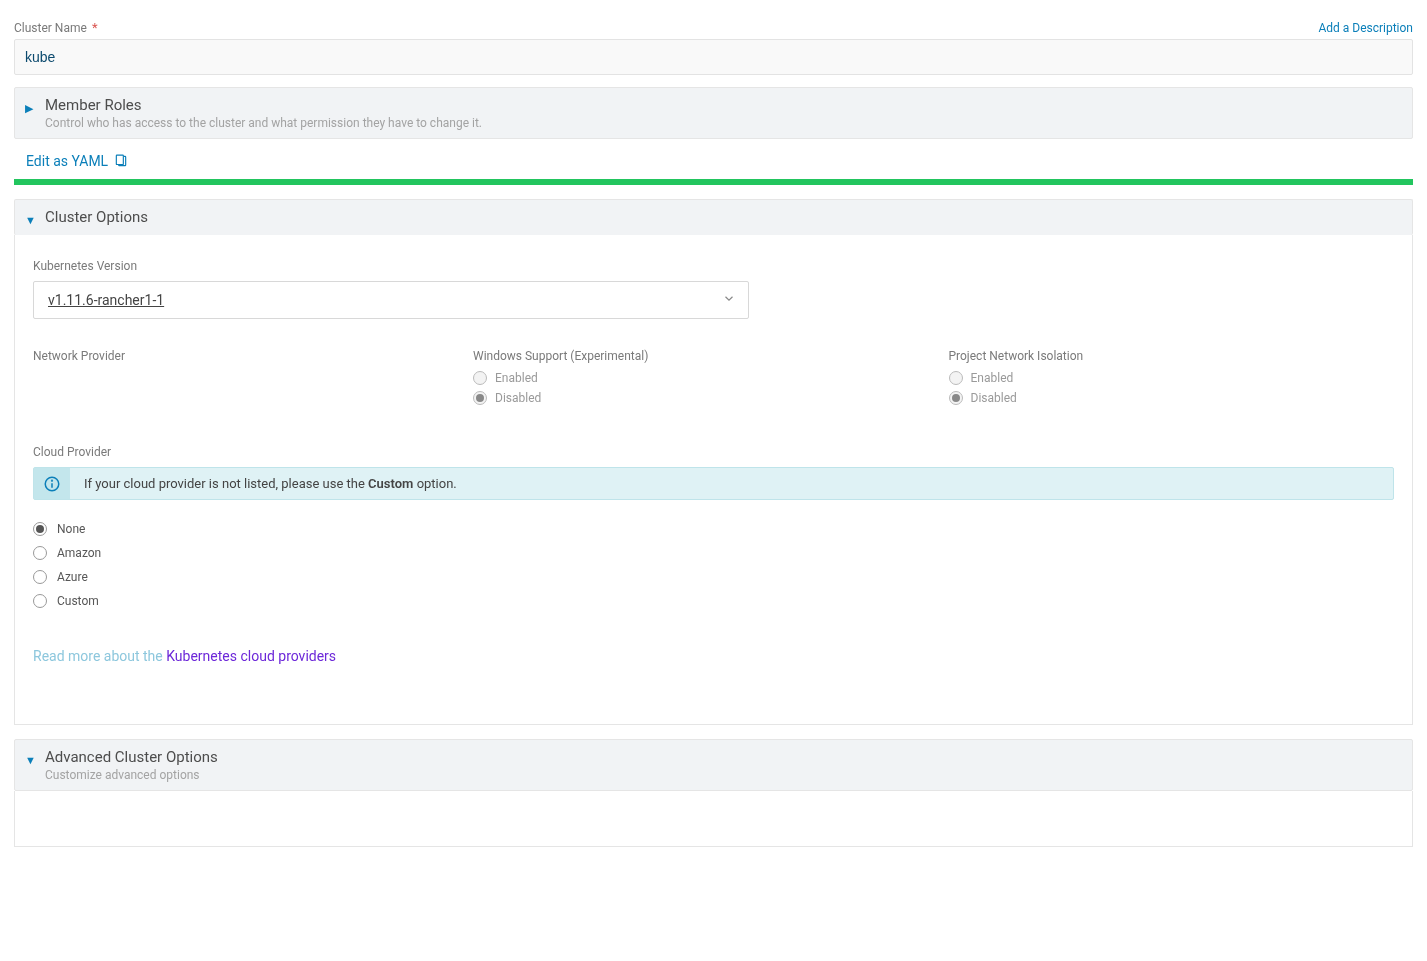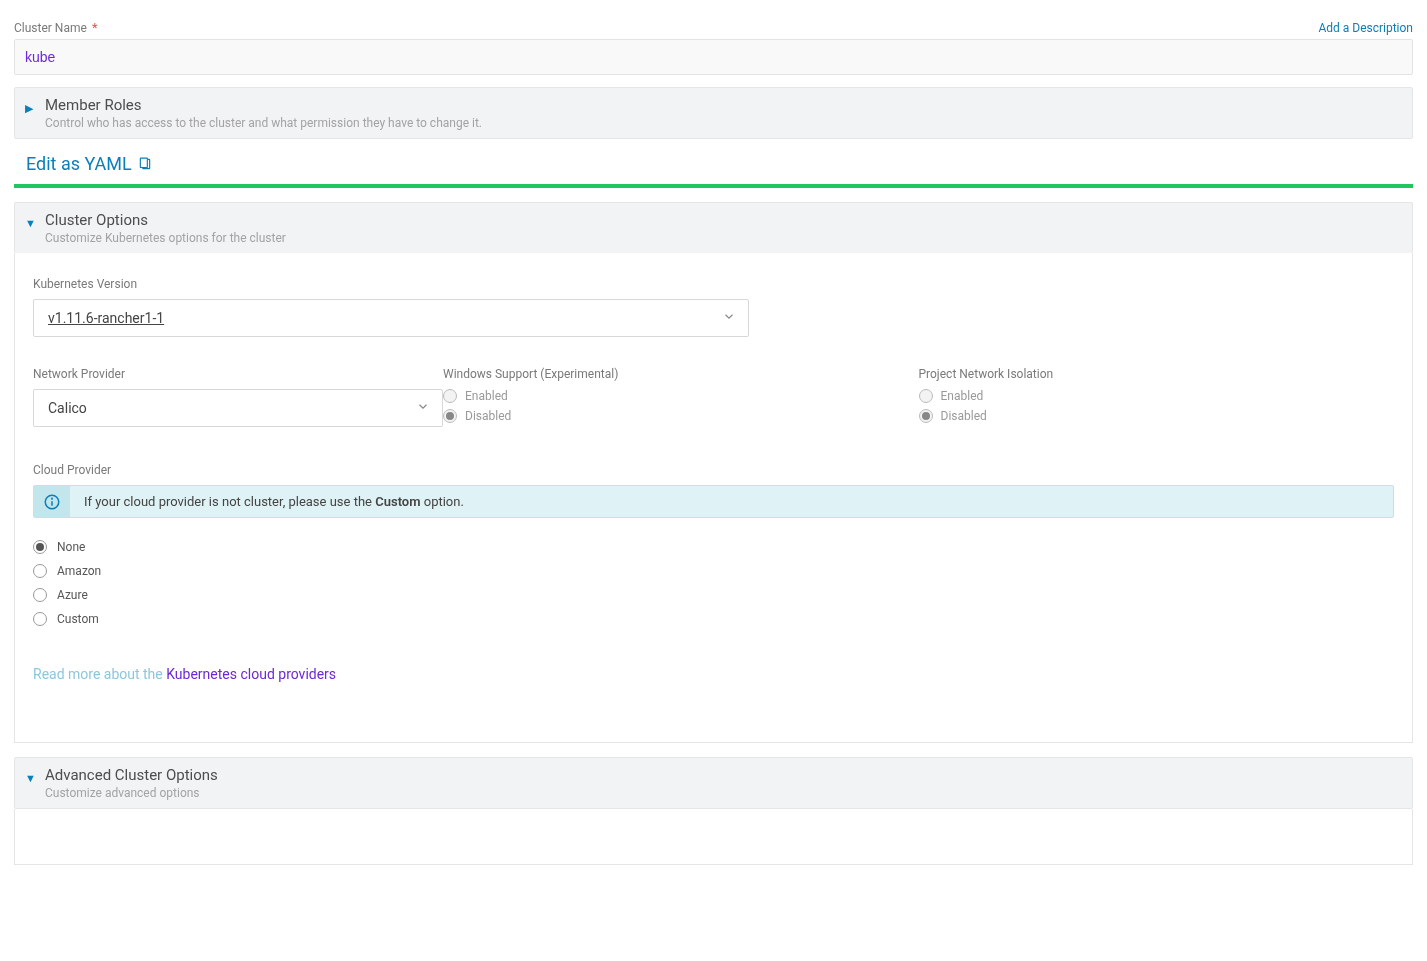--- a/index.html
+++ b/index.html
@@ -13,21 +13,21 @@
     .top-row { display: flex; justify-content: space-between; align-items: flex-end; margin-bottom: 4px; margin-top: 8px;}
     .label { color: #7a7a7a; font-size: 12px; }
     .req { color: #d9534f; margin-left: 2px; }
     .link { color: #0b7fb9; font-size: 12px; cursor: pointer; }
     .text-input {
       width: 100%;
       background: #f9f9f9;
       border: 1px solid #e3e3e3;
       padding: 9px 10px;
       font-size: 14px;
-      color: #6d28d9;
+      color: #0c4a6e;
       border-radius: 2px;
       margin-bottom: 12px;
     }
     .accordion-header {
       display: flex;
       align-items: flex-start;
       background: #f1f3f5;
       border: 1px solid #e5e5e5;
       padding: 8px 10px;
       cursor: pointer;
@@ -35,23 +35,23 @@
     }
     .accordion-header .caret {
       width: 20px; flex-shrink: 0; display: flex; align-items: center; justify-content: flex-start;
       color: #0b7fb9; font-size: 11px; padding-top: 6px;
     }
     .accordion-header .hdr-txt { flex: 1; }
     .accordion-title { font-size: 15px; color: #4d4d4d; }
     .accordion-sub { font-size: 12px; color: #a3a3a3; margin-top: 2px; }
     .edit-yaml {
       display: flex; align-items: center;
-      color: #0b7fb9; font-size: 18px;
+      color: #0b7fb9; font-size: 14px;
       padding: 14px 12px 10px;
-      border-bottom: 4px solid #22c55e;
+      border-bottom: 6px solid #22c55e;
       margin-bottom: 14px;
       cursor: pointer;
     }
     .edit-yaml svg { margin-left: 6px; }
     .accordion-body {
       border: 1px solid #e5e5e5;
       border-top: none;
       padding: 24px 18px 60px;
       background: #fff;
     }
@@ -63,21 +63,21 @@
       padding: 10px 14px;
       font-size: 14px;
       color: #444;
       border-radius: 2px;
       cursor: pointer;
     }
     .select .chev {
       position: absolute; right: 12px; top: 50%; transform: translateY(-50%);
       pointer-events: none;
     }
-    .row3 { display: flex; margin-top: 30px; }
+    .row3 { display: flex; gap: 30px; margin-top: 30px; }
     .col { flex: 1; }
     .col-narrow { width: 410px; flex: 0 0 410px; }
     .radio-line { display: flex; align-items: center; margin-bottom: 6px; }
     .radio-ctl {
       width: 14px; height: 14px; border-radius: 50%;
       border: 1px solid #999; margin-right: 8px; position: relative;
       background: #fff;
     }
     .radio-ctl.checked::after {
       content: ''; position: absolute; left: 2px; top: 2px;
@@ -135,47 +135,38 @@
   <svg width="14" height="14" viewBox="0 0 24 24" fill="none" stroke="#0b7fb9" stroke-width="2">
     <rect x="8" y="4" width="12" height="16" rx="1"></rect>
       <rect x="4" y="2" width="12" height="16" rx="1" fill="#fff"></rect>
   </svg>
 </div>
 
 <div class="accordion-header" style="border-bottom:none;">
   <div class="caret">▼</div>
   <div class="hdr-txt">
     <div class="accordion-title">Cluster Options</div>
-    <div class="accordion-sub">Customize Kubernetes options for the cluster</div>
   </div>
 </div>
 
 <div class="accordion-body">
 
   <span class="field-label">Kubernetes Version</span>
   <div class="select sel-kube">
     <span>v1.11.6-rancher1-1</span>
     <span class="chev">
       <svg width="14" height="14" viewBox="0 0 24 24" fill="none" stroke="#888" stroke-width="2">
           <polyline points="6 9 12 15 18 9"></polyline>
         </svg>
     </span>
   </div>
 
   <div class="row3">
     <div class="col-narrow">
       <span class="field-label">Network Provider</span>
-      <div class="select">
-        <span>Calico</span>
-        <span class="chev">
-          <svg width="14" height="14" viewBox="0 0 24 24" fill="none" stroke="#888" stroke-width="2">
-              <polyline points="6 9 12 15 18 9"></polyline>
-            </svg>
-        </span>
-      </div>
     </div>
 
     <div class="col">
       <span class="field-label">Windows Support (Experimental)</span>
       <div class="radio-line">
         <span class="radio-ctl disabled"></span>
         <span class="radio-label disabled">Enabled</span>
       </div>
       <div class="radio-line">
         <span class="radio-ctl disabled checked"></span>
@@ -201,21 +192,21 @@
 
   <div class="info-banner">
     <div class="info-icon-box">
       <svg width="18" height="18" viewBox="0 0 24 24" fill="none" stroke="#0b7fb9" stroke-width="2">
         <circle cx="12" cy="12" r="9"></circle>
           <line x1="12" y1="11" x2="12" y2="17"></line>
           <circle cx="12" cy="7.5" r="0.5" fill="#0b7fb9"></circle>
       </svg>
     </div>
     <div class="info-text">
-      <span>If your cloud provider is not cluster, please use the </span><b>Custom</b><span> option.</span>
+      <span>If your cloud provider is not listed, please use the </span><b>Custom</b><span> option.</span>
     </div>
   </div>
 
   <div class="cloud-radio">
     <span class="radio-ctl checked"></span>
     <span class="radio-label">None</span>
   </div>
   <div class="cloud-radio">
     <span class="radio-ctl"></span>
     <span class="radio-label">Amazon</span>

